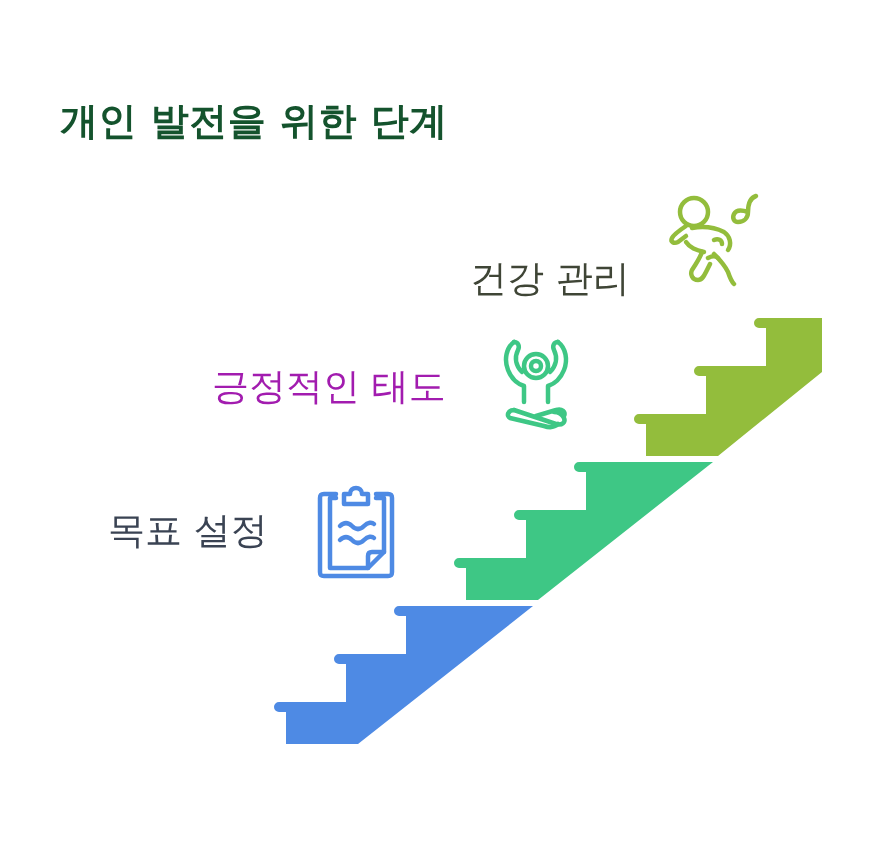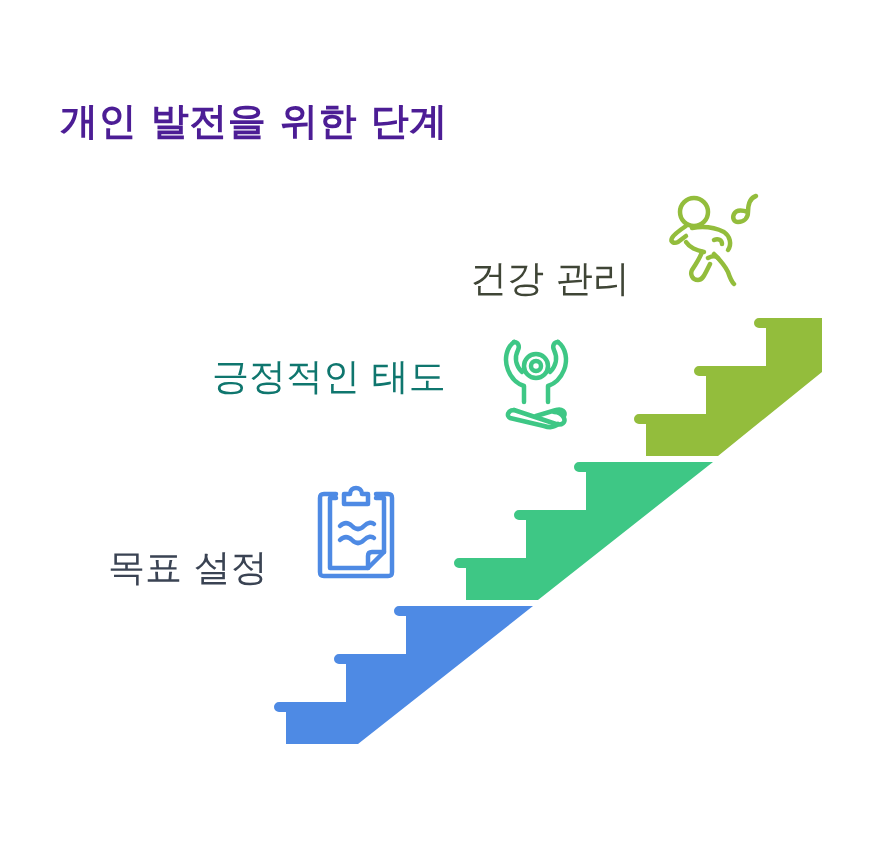--- a/index.html
+++ b/index.html
@@ -1,29 +1,29 @@
 <!DOCTYPE html>
 <html><head>
   <meta charset="utf-8">
   <style>
     html, body { margin: 0; padding: 0; background: #ffffff; }
     body { width: 874px; height: 844px; position: relative; overflow: hidden; font-family: "DejaVu Sans", sans-serif; }
     .title {
       position: absolute; left: 60px; top: 96px;
-      font-size: 38px; font-weight: bold; color: #4c1d95;
+      font-size: 38px; font-weight: bold; color: #14532d;
       letter-spacing: 0.5px; white-space: nowrap;
       font-family: "DejaVu Sans", sans-serif;
     }
     .label {
       position: absolute; font-size: 37px; white-space: nowrap;
       font-family: "DejaVu Sans", sans-serif; font-weight: normal;
     }
     .label-health { left: 470px; top: 218px; color: #3f4536; margin-top: 36px; }
-    .label-attitude { left: 212px; top: 352px; color: #0f766e; }
-    .label-goal { left: 108px; top: 506px; color: #3a4353; margin-top: 37px; }
+    .label-attitude { left: 212px; top: 362px; color: #a21caf; }
+    .label-goal { left: 108px; top: 506px; color: #3a4353; }
     svg.stairs { position: absolute; left: 0; top: 0; }
     .icon { position: absolute; }
   </style>
 </head>
 <body>
 
 <div class="title">개인 발전을 위한 단계</div>
 
 <svg class="stairs" width="874" height="844" viewBox="0 0 874 844">
 

